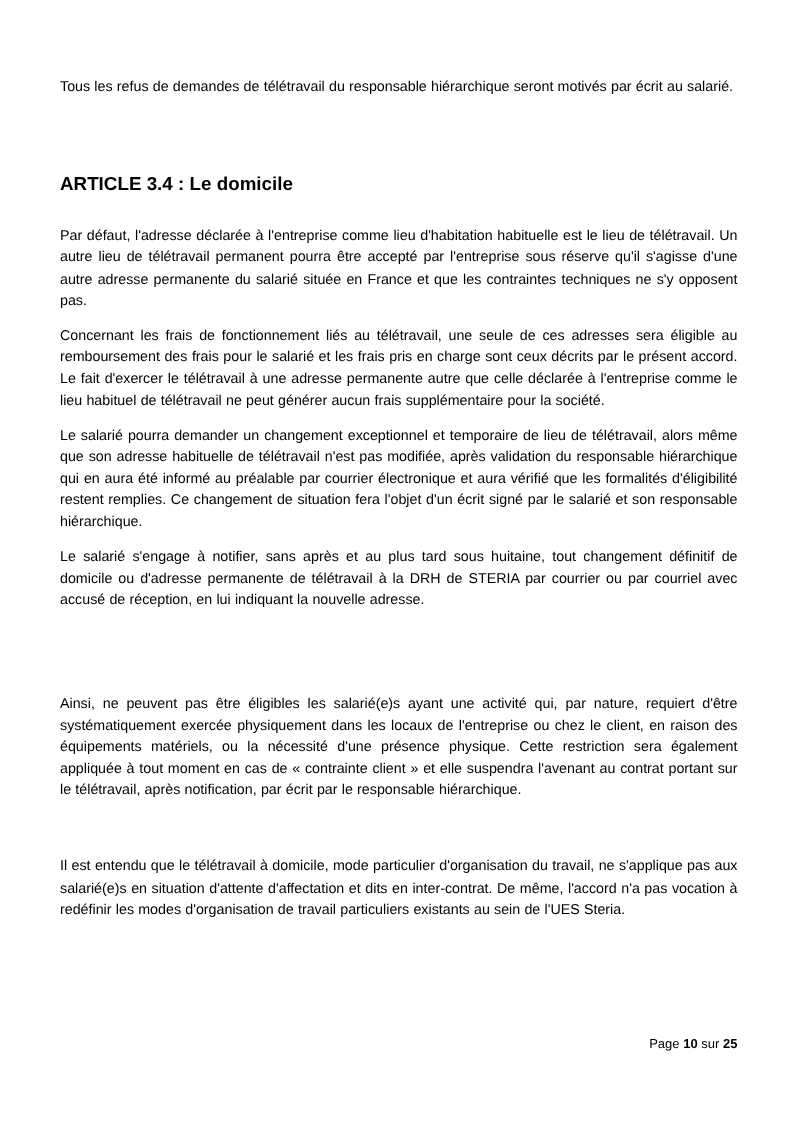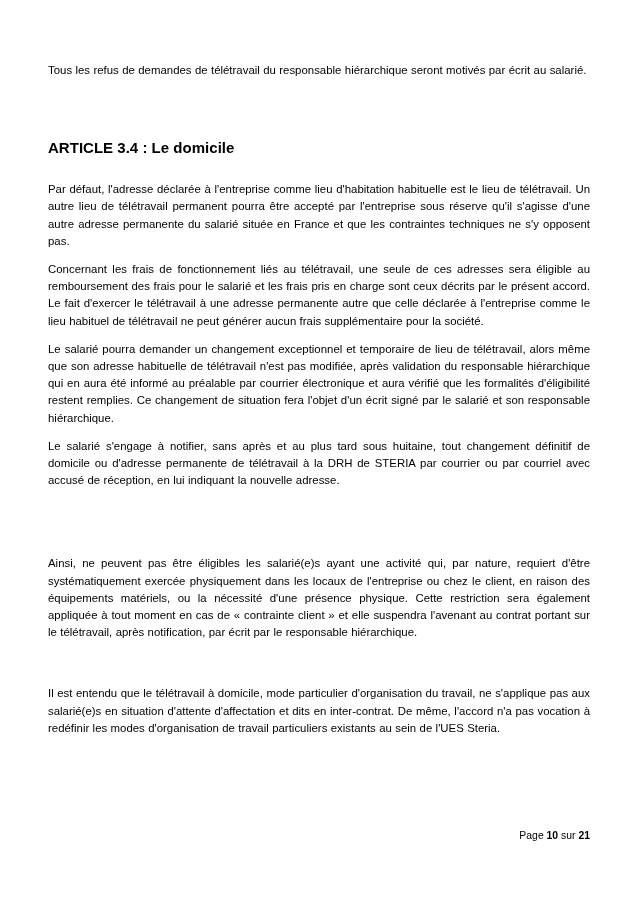--- a/index.html
+++ b/index.html
@@ -96,16 +96,16 @@
 
     <p class="body-text">Ainsi, ne peuvent pas être éligibles les salarié(e)s ayant une activité qui, par nature, requiert d'être systématiquement exercée physiquement dans les locaux de l'entreprise ou chez le client, en raison des équipements matériels, ou la nécessité d'une présence physique. Cette restriction sera également appliquée à tout moment en cas de « contrainte client » et elle suspendra l'avenant au contrat portant sur le télétravail, après notification, par écrit par le responsable hiérarchique.</p>
 
     <div class="gap-block"></div>
 
     <p class="body-text">Il est entendu que le télétravail à domicile, mode particulier d'organisation du travail, ne s'applique pas aux salarié(e)s en situation d'attente d'affectation et dits en inter-contrat. De même, l'accord n'a pas vocation à redéfinir les modes d'organisation de travail particuliers existants au sein de l'UES Steria.</p>
 
   </div>
 
   <div class="footer">
-    <span>Page </span><b>10</b><span> sur </span><b>21</b>
+    <span>Page </span><b>10</b><span> sur </span><b>25</b>
   </div>
 
 </div>
 
 </body></html>

